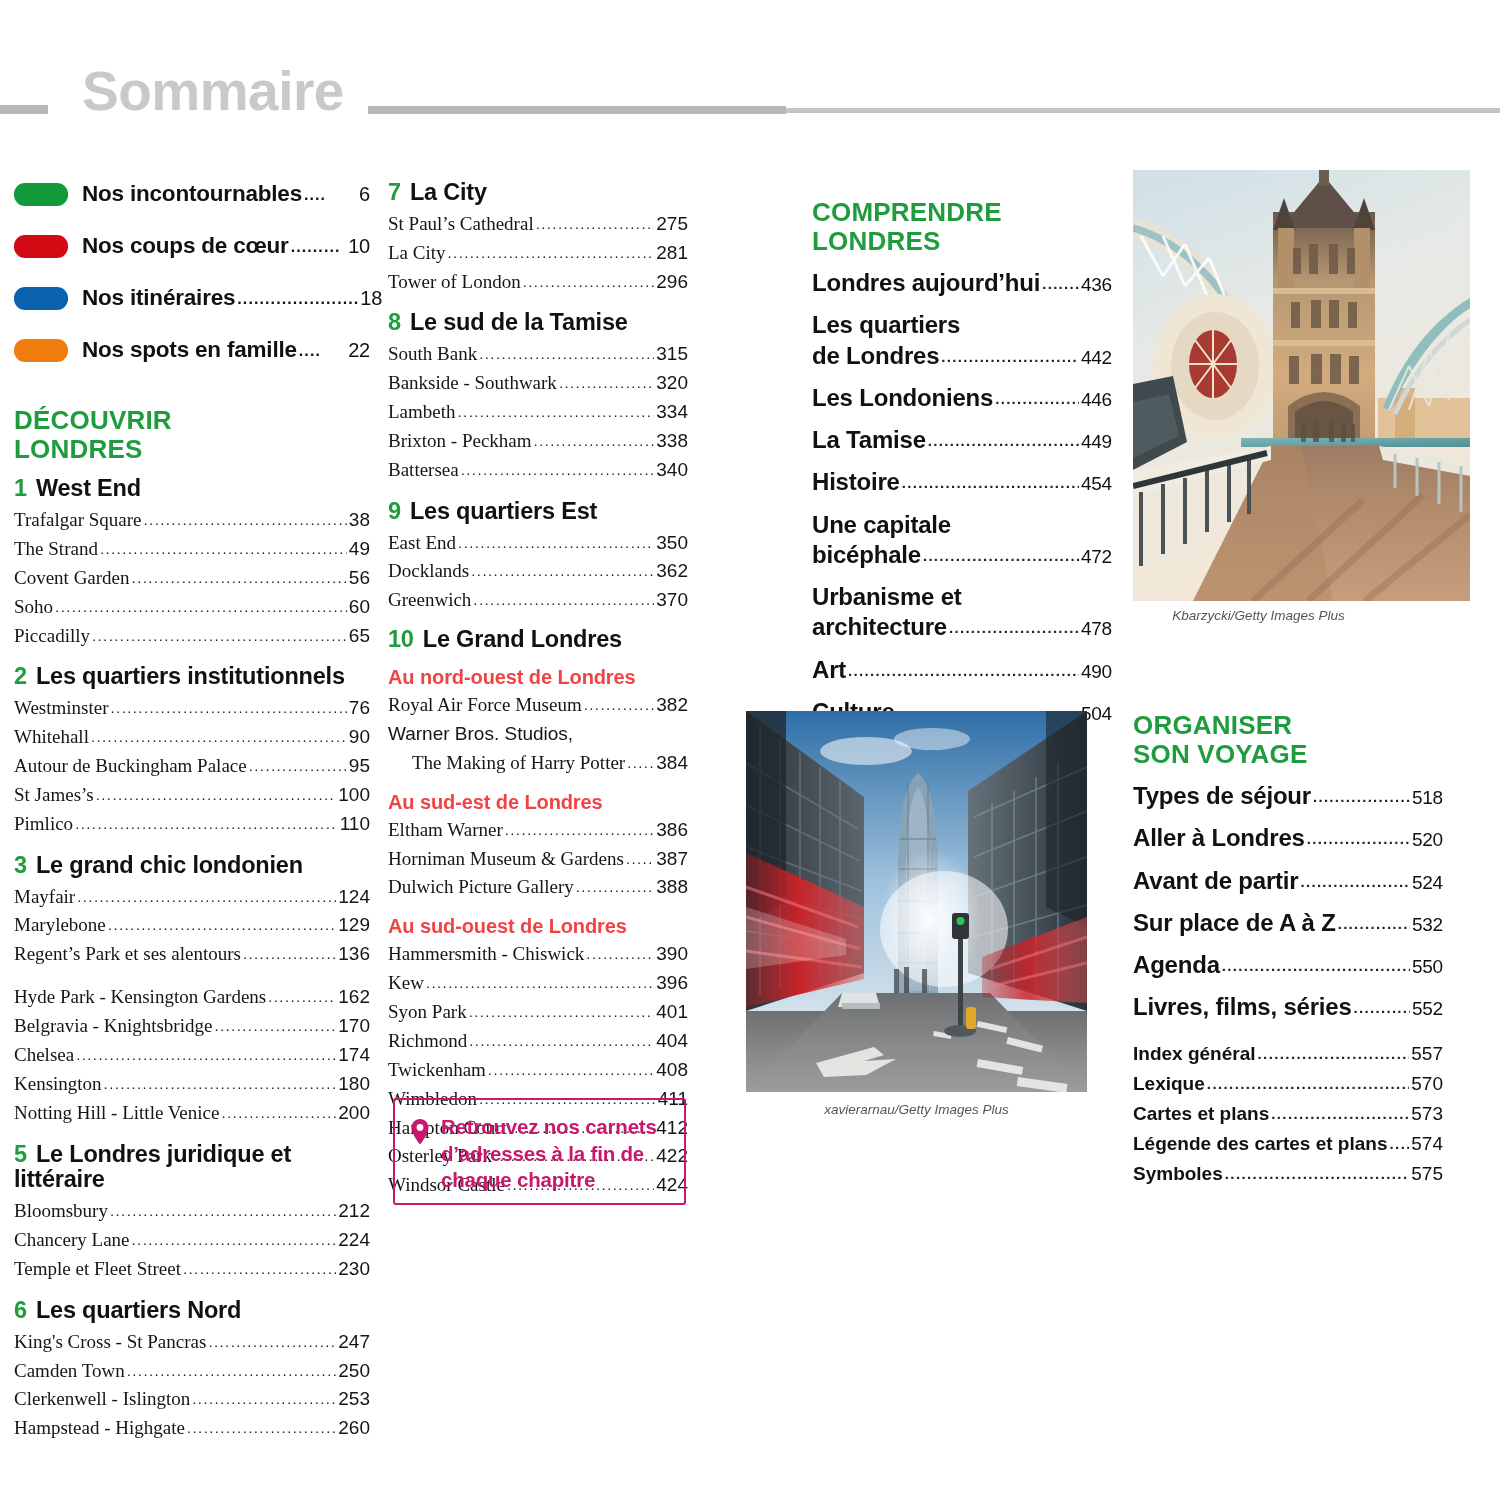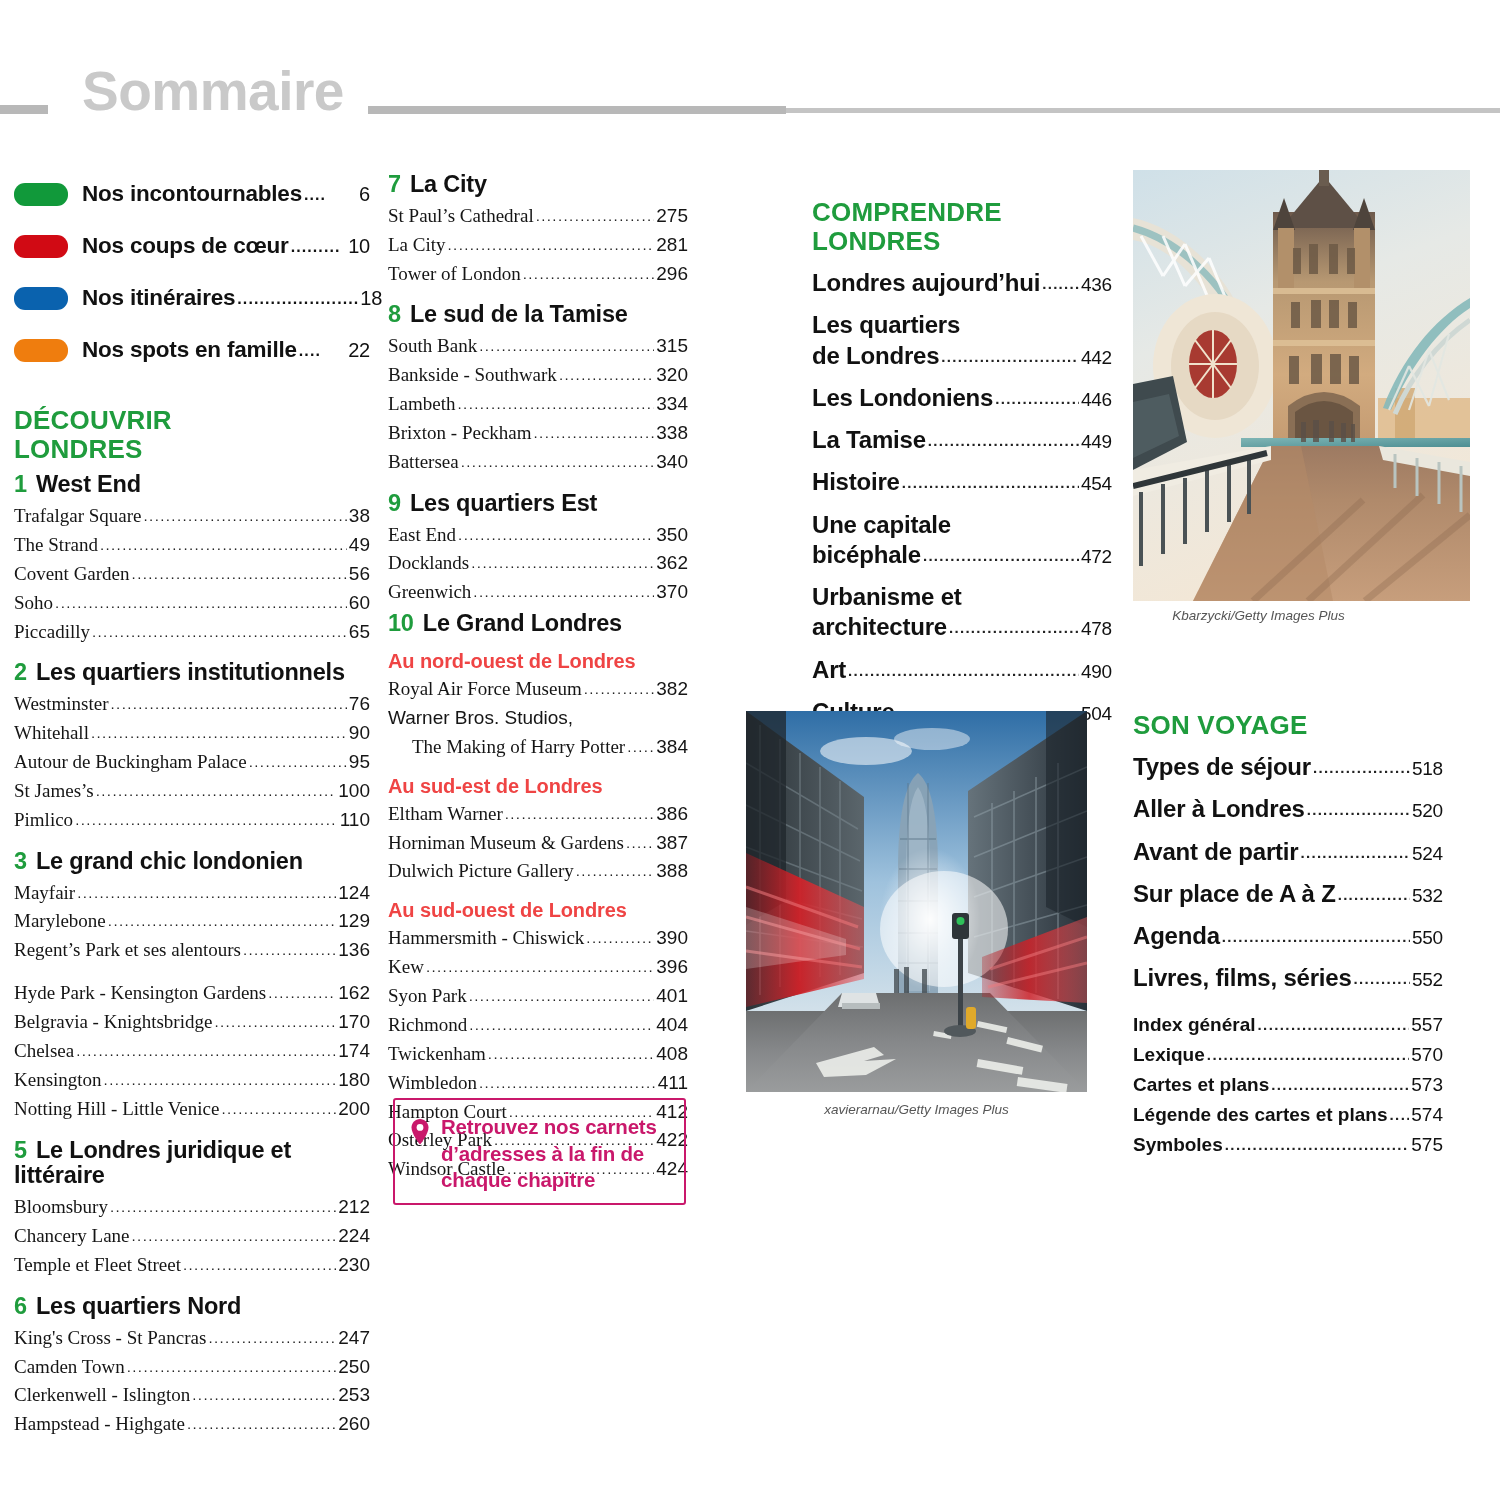--- a/index.html
+++ b/index.html
@@ -120,21 +120,21 @@
     line-height: 1.12;
     letter-spacing: 0.2px;
     margin-top: 30px;
     margin-bottom: 8px;
   }
 
   
   .chapter {
     margin-top: 14px;
   }
-  .chapter:first-of-type { margin-top: 4px; }
+  .chapter:first-of-type { margin-top: 12px; }
   .ch-head {
     font-size: 23.5px;
     font-weight: bold;
     color: #111;
     line-height: 1.1;
     letter-spacing: -0.2px;
     margin-bottom: 4px;
   }
   .ch-num {
     color: #1f9c3d;
@@ -704,20 +704,21 @@
       <div class="entry-big">
         <span class="e-label">Culture</span>
         <span class="e-dots">........................................................................................................................</span>
         <span class="e-page">504</span>
       </div>
     </div>
 </div>
 
 <div class="col col4" style="top:711px;">
   <div class="sec-title" style="margin-top:0;">
+    <div>ORGANISER</div>
     <div>SON VOYAGE</div>
   </div>
   <div id="organiser-entries">
       <div class="entry-big">
         <span class="e-label">Types de séjour</span>
         <span class="e-dots">........................................................................................................................</span>
         <span class="e-page">518</span>
       </div>
       <div class="entry-big">
         <span class="e-label">Aller à Londres</span>

